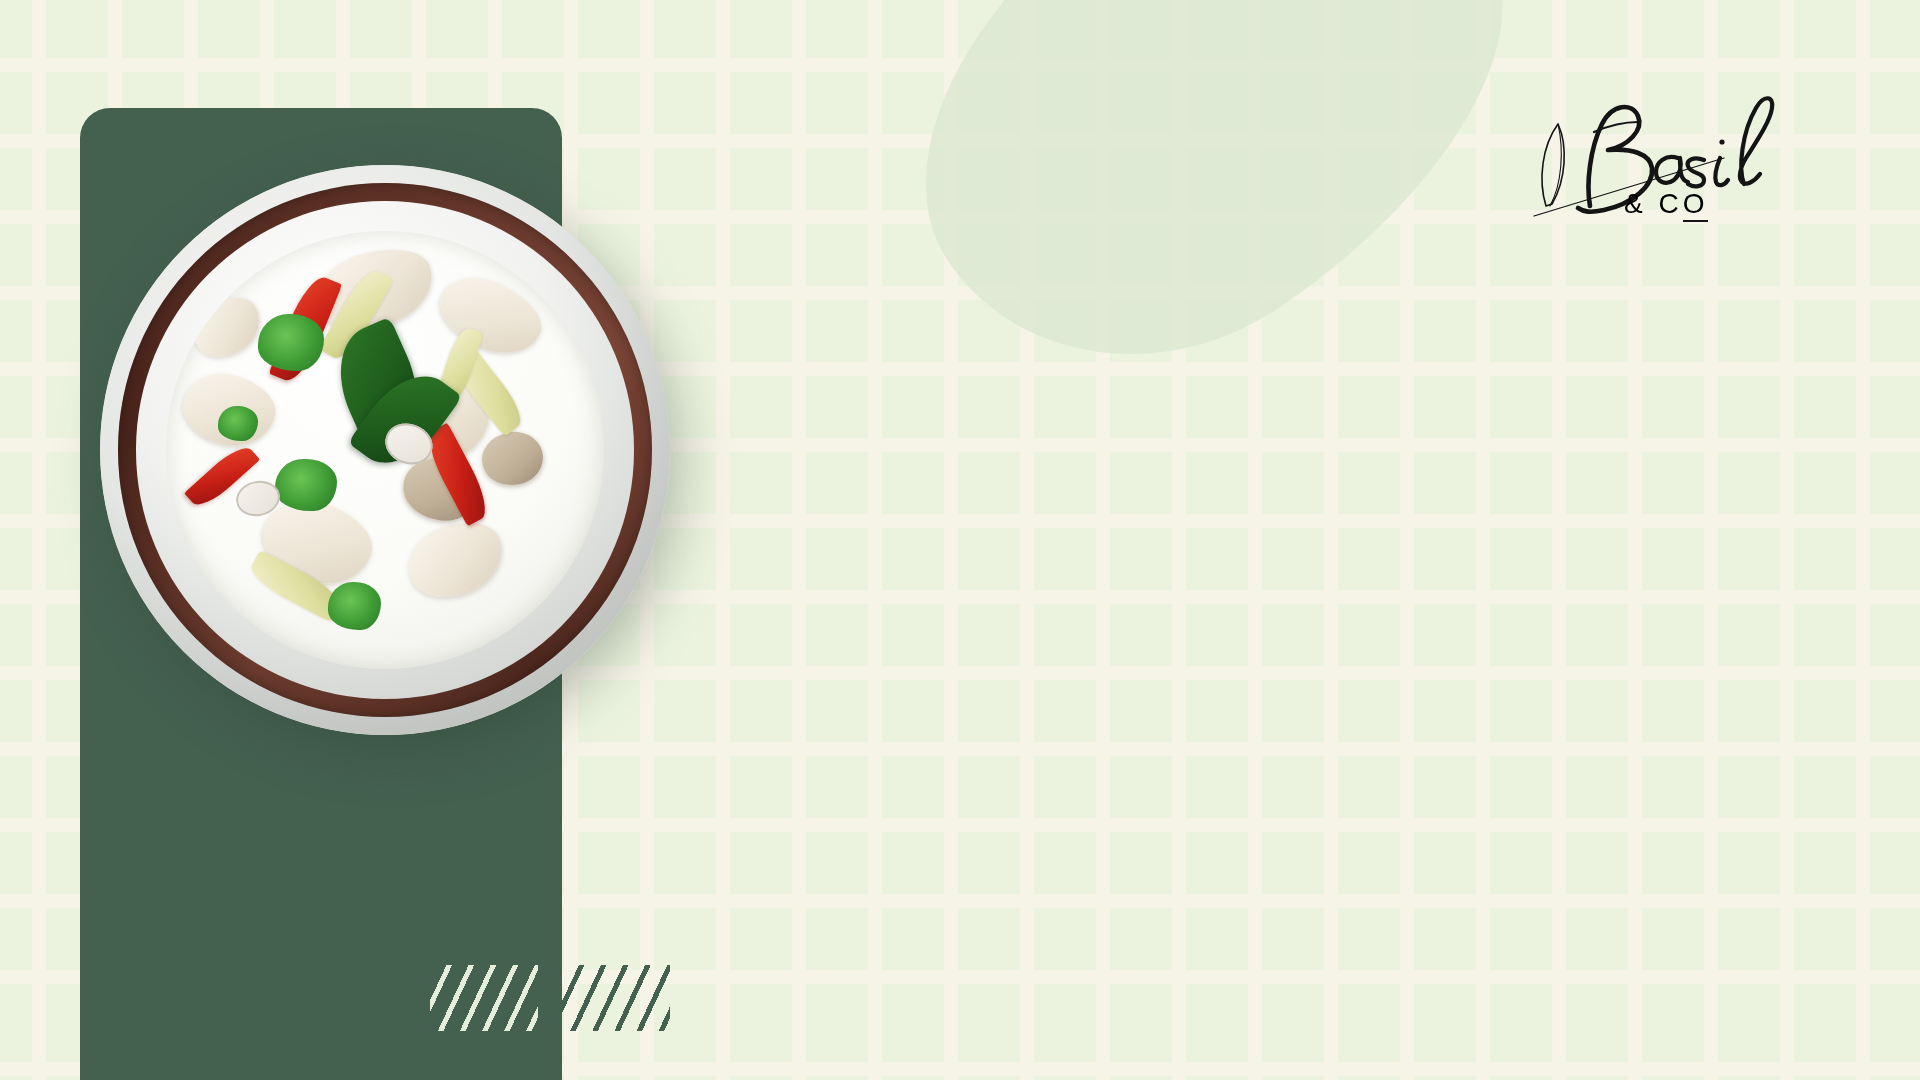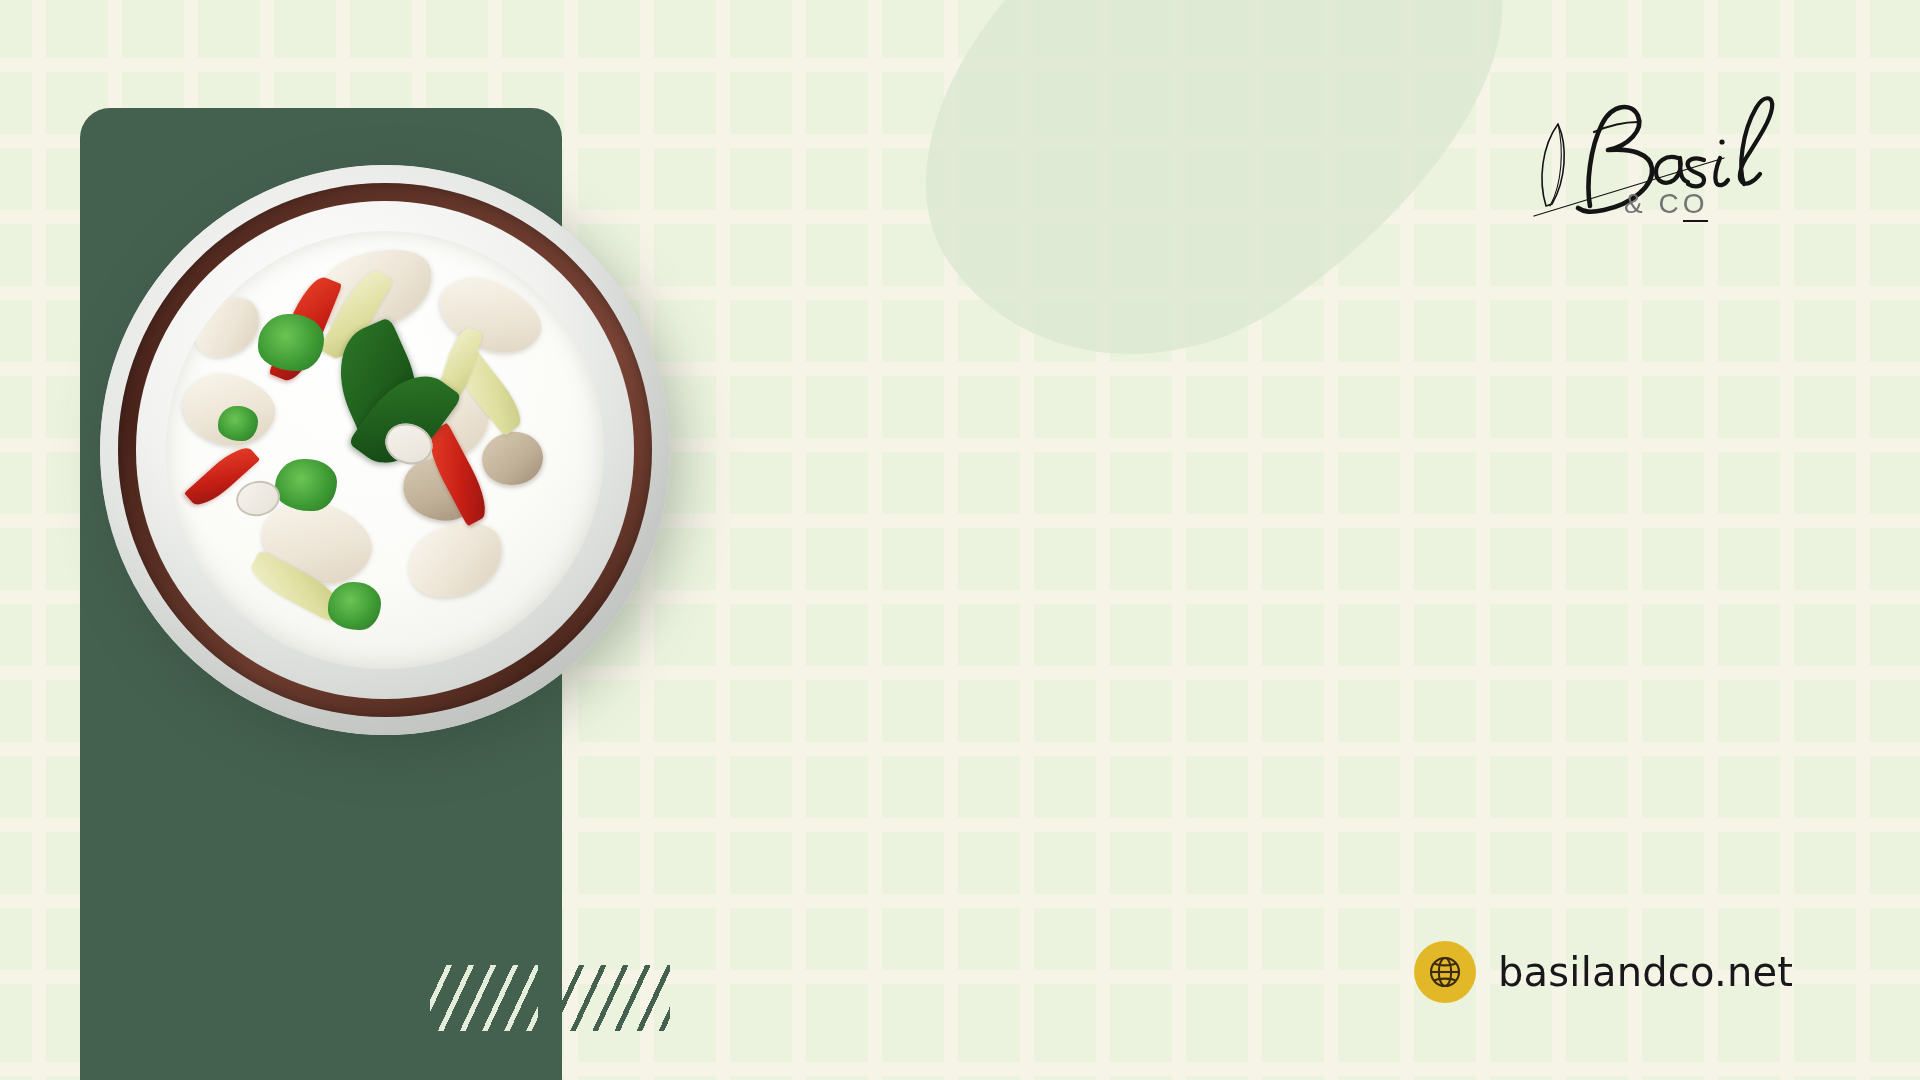--- a/index.html
+++ b/index.html
@@ -157,21 +157,21 @@
     left:1528px; top:88px;
     width:280px; height:145px;
   }
   .logo svg { display:block; width:100%; height:100%; }
   .logo-co {
     position:absolute;
     left:96px; top:100px;
     font-family:"Liberation Sans", sans-serif;
     font-size:28px;
     letter-spacing:4px;
-    color:#737373;
+    color:#000000;
     white-space:nowrap;
   }
   .logo-co .co-underline {
     border-bottom:2.5px solid #141414;
     padding-bottom:1px;
   }
 
   
   .content {
     position:absolute;
@@ -302,28 +302,14 @@
         <circle cx="194" cy="54" r="2.6" fill="#141414" stroke="none"></circle>
 
         <path d="M216 96 C210 80 214 44 228 20 C236 6 246 8 244 20 C242 34 228 54 218 70
                  C212 80 210 90 214 94 C218 98 226 94 232 86" stroke-width="4.2"></path>
       </g>
     </svg>
     <div class="logo-co"><span>&amp; C</span><span class="co-underline">O</span></div>
   </div>
 
 
-  <div class="site">
-    <span class="globe">
-      <svg width="40" height="40" viewBox="0 0 40 40">
-        <g fill="none" stroke="#3A2B10" stroke-width="2.1">
-          <circle cx="20" cy="20" r="14"></circle>
-          <ellipse cx="20" cy="20" rx="6.2" ry="14"></ellipse>
-          <line x1="6" y1="20" x2="34" y2="20"></line>
-          <path d="M9.2 11.4 C13.6 14 26.4 14 30.8 11.4"></path>
-          <path d="M9.2 28.6 C13.6 26 26.4 26 30.8 28.6"></path>
-        </g>
-      </svg>
-    </span>
-    <span class="site-url">basilandco.net</span>
-  </div>
 
 </div>
 
 </body></html>

